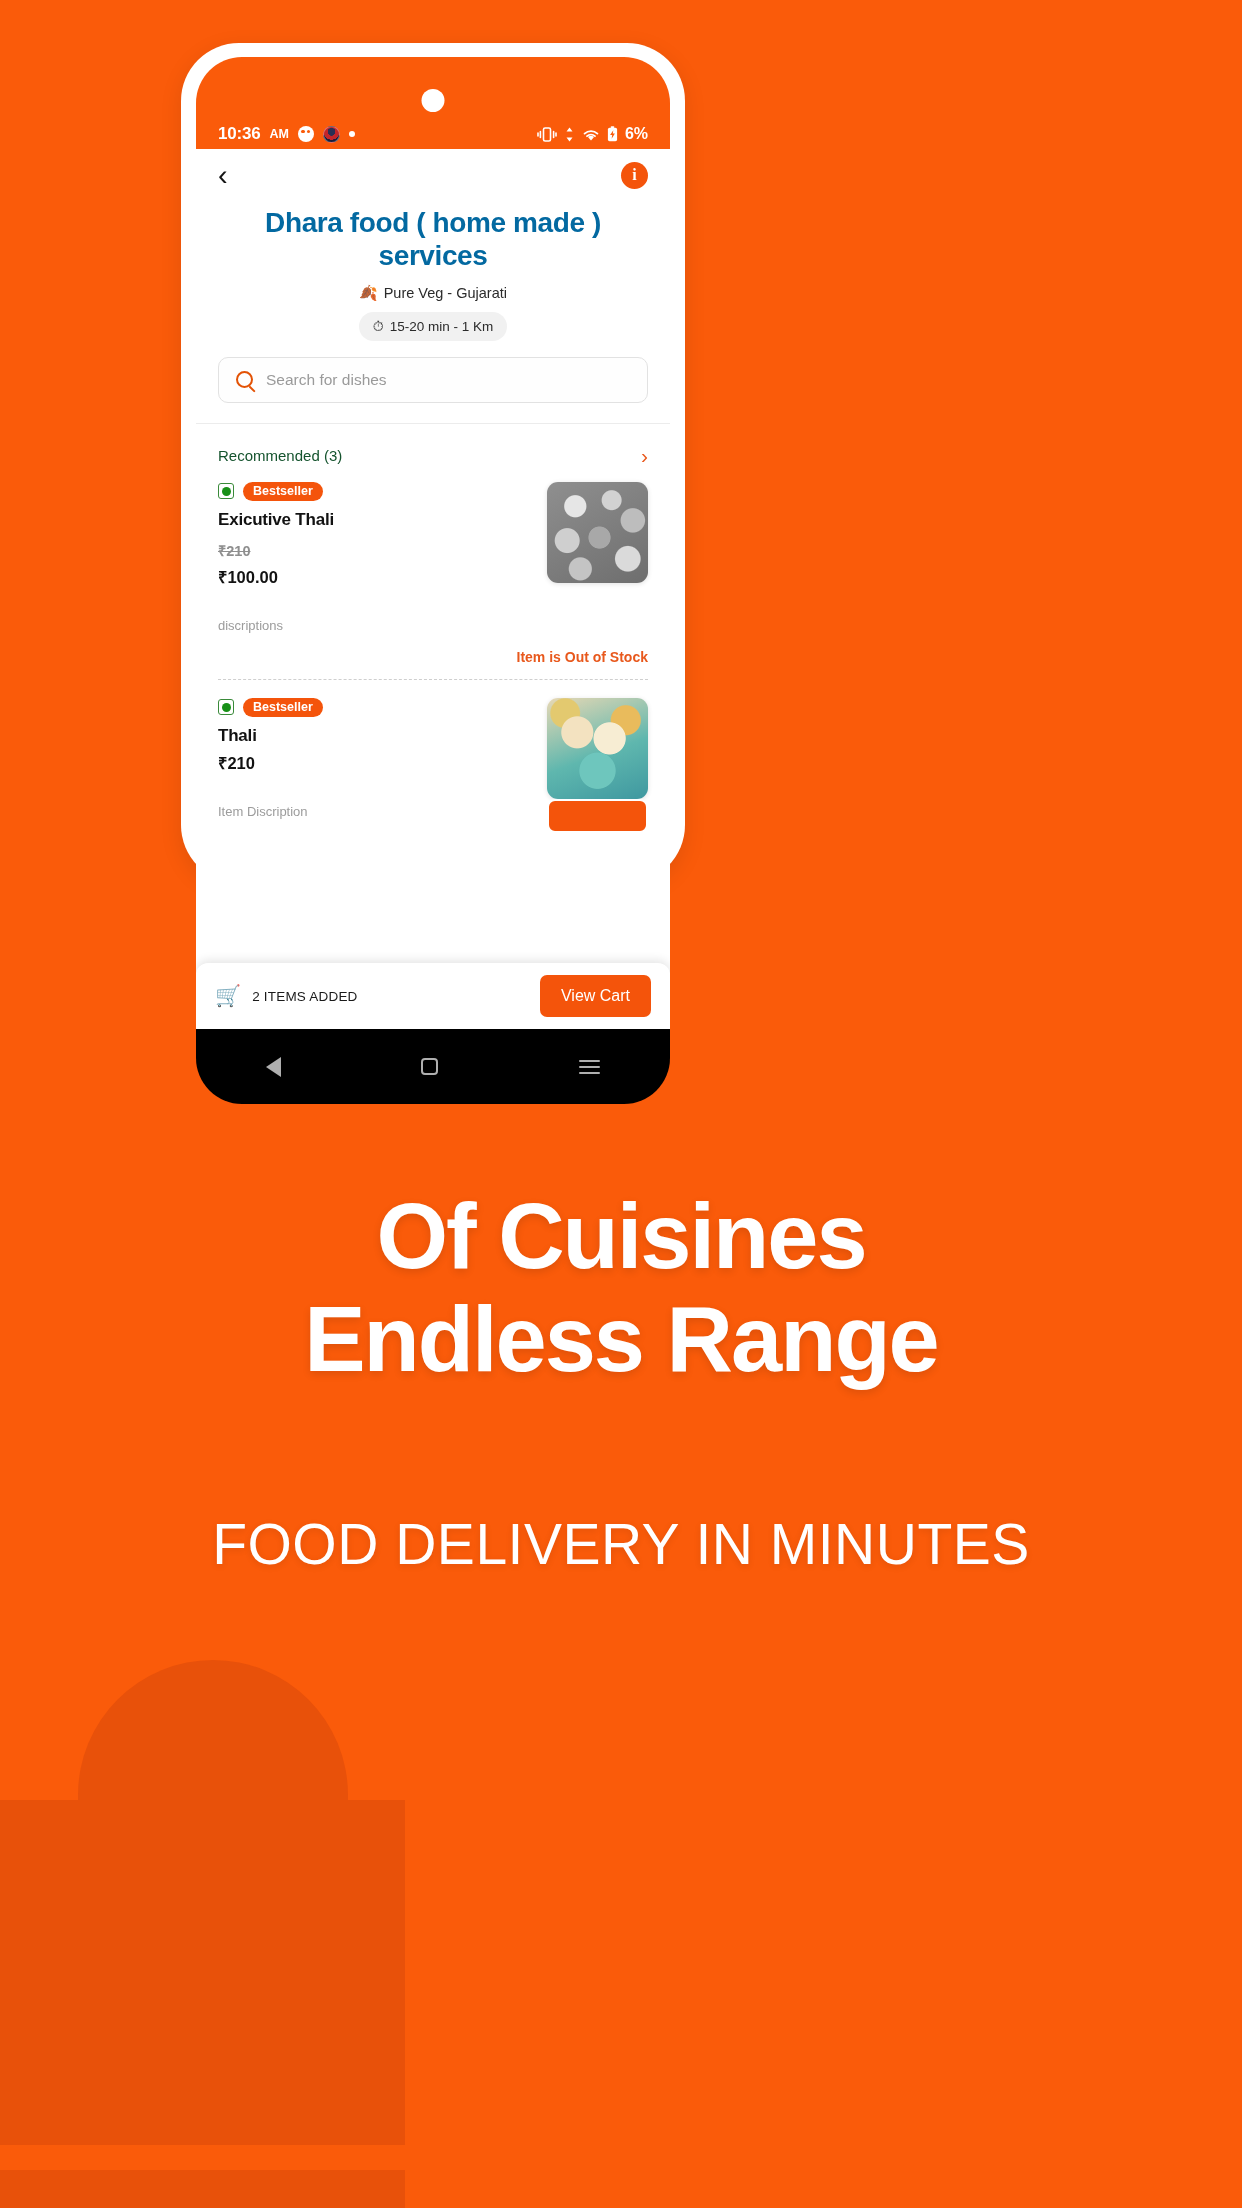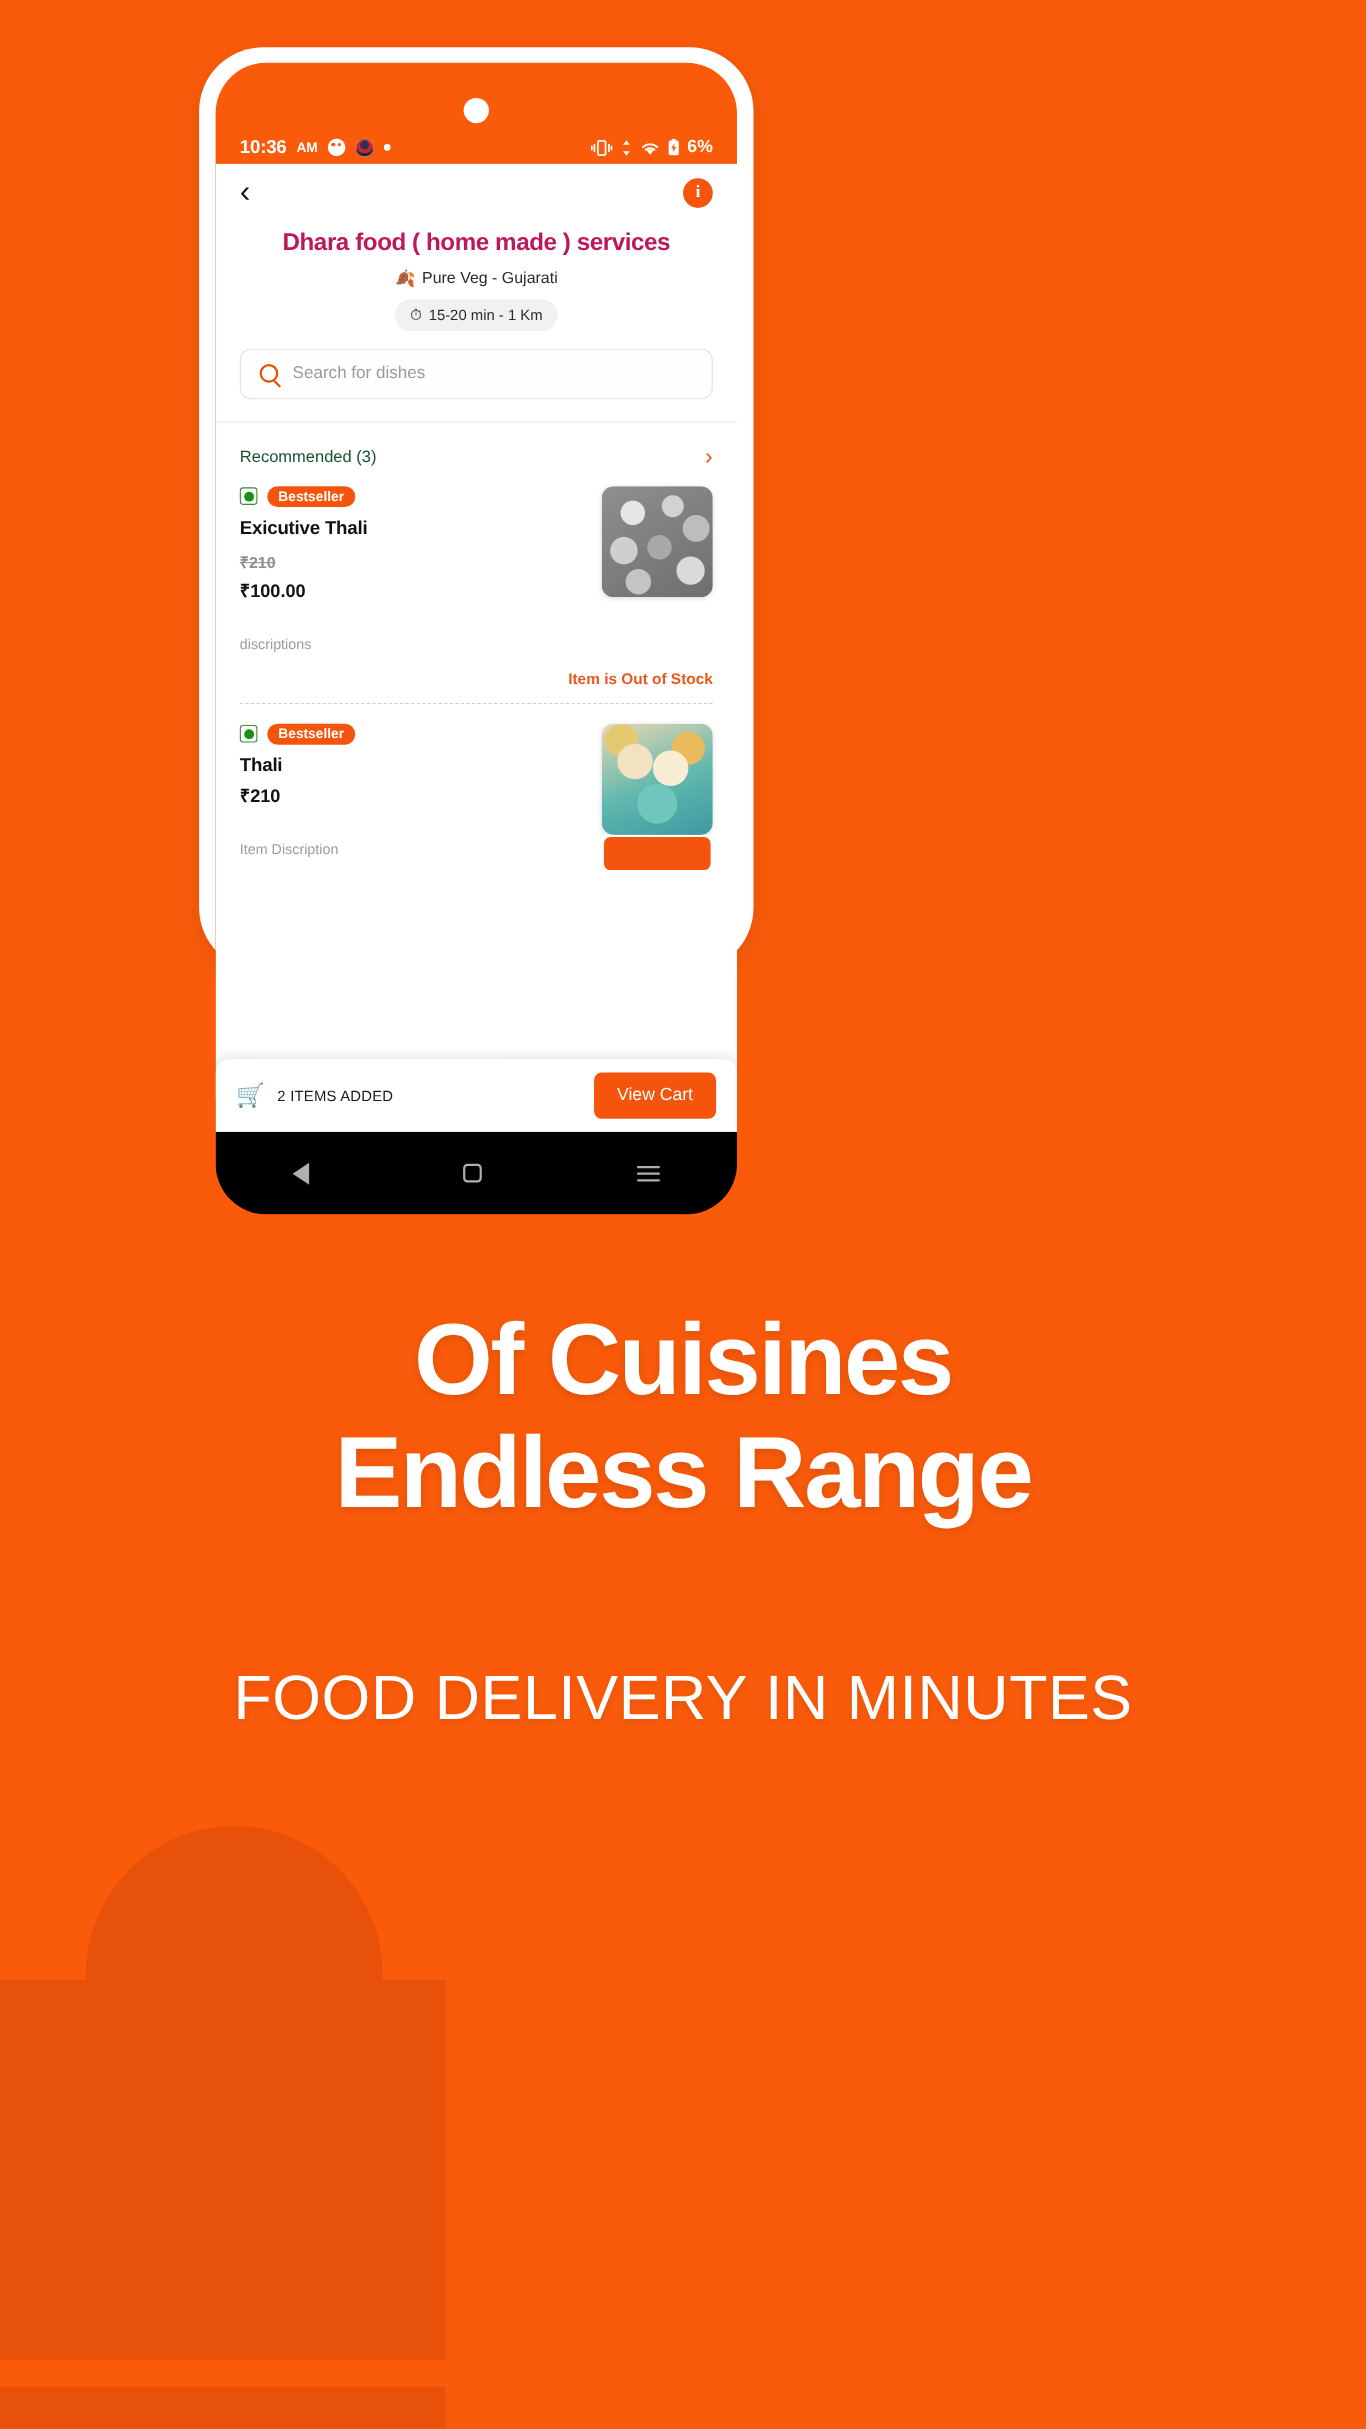--- a/index.html
+++ b/index.html
@@ -92,21 +92,21 @@
   #back-icon { font-size: 29px; color: #151515; line-height: 1; font-weight: 300; }
   #info-icon {
     width: 27px; height: 27px; border-radius: 50%;
     background: #F4540B; color: #ffffff;
     display: flex; align-items: center; justify-content: center;
     font-size: 16px; font-weight: bold; font-family: "Liberation Serif", serif;
   }
 
   #restaurant-header { text-align: center; padding: 6px 24px 0; flex: none; }
   #restaurant-name {
-    font-size: 22px; font-weight: bold; color: #be185d;
+    font-size: 28px; font-weight: bold; color: #0369a1;
     line-height: 1.17; letter-spacing: -0.4px;
   }
   #veg-line {
     margin-top: 11px; display: flex; align-items: center;
     justify-content: center; gap: 6px;
     font-size: 14.5px; color: #2b2b2b;
   }
   #leaf-icon { font-size: 15px; color: #3aa13a; }
   #delivery-pill {
     margin: 10px auto 0; display: inline-flex; align-items: center; gap: 6px;

